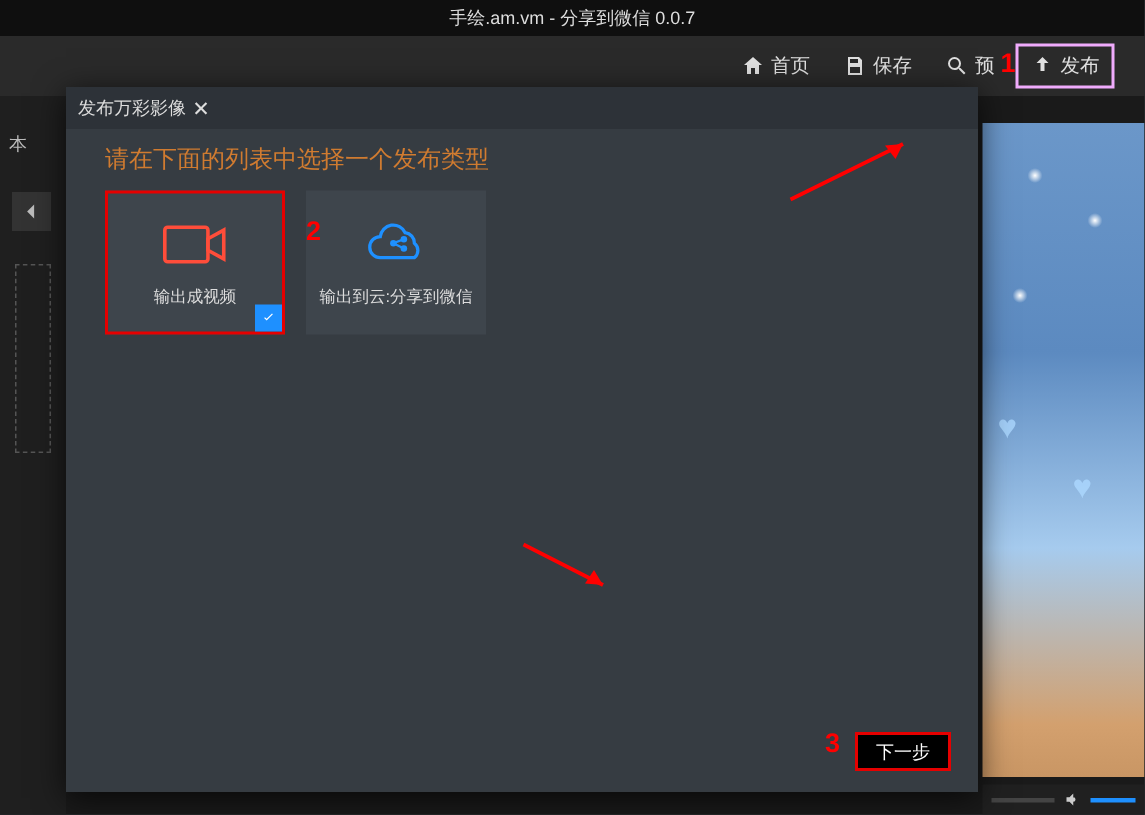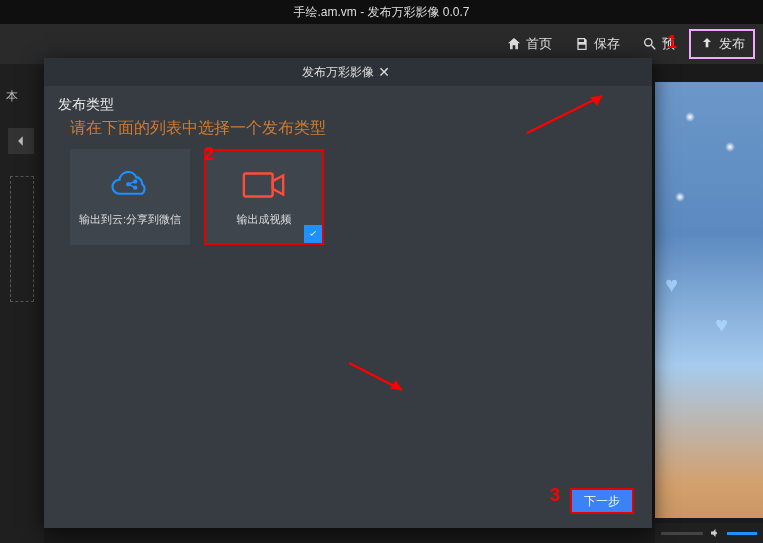--- a/index.html
+++ b/index.html
@@ -19,21 +19,21 @@
     font-size: 12px;
     color: #ddd;
     line-height: 24px;
   }
   .top-toolbar {
     height: 40px;
     background: #2a2a2a;
     display: flex;
     justify-content: flex-end;
     align-items: center;
-    padding-right: 8px;
+    padding-right: 20px;
     gap: 6px;
   }
   .tb-btn {
     display: flex; align-items: center;
     gap: 4px;
     padding: 4px 8px;
     color: #e0e0e0;
     cursor: pointer;
     font-size: 13px;
   }
@@ -109,21 +109,21 @@
     position: absolute;
     top: 58px; left: 44px;
     width: 608px; height: 470px;
     background: #363c42;
     box-shadow: 0 4px 20px rgba(0,0,0,0.7);
     z-index: 20;
   }
   .dlg-titlebar {
     height: 28px;
     background: #2d3238;
-    display: flex; align-items: center; justify-content: center;
+    display: flex; align-items: center; justify-content: flex-start;
     padding: 0 8px;
     font-size: 12px; color: #ddd;
   }
   .dlg-close {
     cursor: pointer; color: #ddd;
     width: 20px; height: 20px;
     display: flex; align-items: center; justify-content: center;
     font-size: 14px;
   }
   .dlg-body { padding: 10px 14px; }
@@ -162,33 +162,33 @@
   .badge-3 {
     position: absolute;
     bottom: 22px; right: 92px;
     color: #ff0000; font-weight: bold; font-size: 18px;
     z-index: 25;
   }
   .next-btn {
     position: absolute;
     bottom: 14px; right: 18px;
     width: 64px; height: 26px;
-    background: #3b82f6;
+    background: #000000;
     color: #fff;
     font-size: 12px;
     display: flex; align-items: center; justify-content: center;
     border: 2px solid #e60000;
     cursor: pointer;
   }
 </style>
 </head>
 <body>
 
 <div class="title-bar">
-  <span>手绘.am.vm - 发布万彩影像 0.0.7</span>
+  <span>手绘.am.vm - 分享到微信 0.0.7</span>
 </div>
 
 <div class="top-toolbar">
   <div class="tb-btn">
     <svg viewBox="0 0 24 24">
         <path d="M12 3l9 8h-3v9h-4v-6H10v6H6v-9H3z"></path>
       </svg>
     <span>首页</span>
   </div>
   <div class="tb-btn">
@@ -242,45 +242,44 @@
 </div>
 
 <div class="dialog">
   <div class="dlg-titlebar">
     <span>发布万彩影像</span>
     <div class="dlg-close">
       <span>✕</span>
     </div>
   </div>
   <div class="dlg-body">
-    <div class="dlg-section-title">发布类型</div>
     <div class="dlg-subtext">请在下面的列表中选择一个发布类型</div>
     <div class="cards">
+      <div class="card selected">
+        <svg width="46" height="34" viewBox="0 0 48 34">
+          <rect x="3" y="5" width="30" height="24" rx="2" fill="none" stroke="#ff4d3a" stroke-width="2.5"></rect>
+          <path d="M33 13l11-6v20l-11-6z" fill="none" stroke="#ff4d3a" stroke-width="2.5"></path>
+        </svg>
+        <div class="card-label">输出成视频</div>
+        <div class="check">
+          <svg viewBox="0 0 24 24">
+              <path d="M9 16l-4-4 1.4-1.4L9 13.2l8.6-8.6L19 6z"></path>
+            </svg>
+        </div>
+      </div>
       <div class="card">
         <svg width="42" height="34" viewBox="0 0 48 36">
           <path fill="none" stroke="#1e90ff" stroke-width="2.5" d="M38 28H12a8 8 0 010-16 10 10 0 0119-3 8 8 0 017 8 7 7 0 010 11z"></path>
           <circle cx="22" cy="17" r="2.5" fill="#1e90ff"></circle>
           <circle cx="30" cy="14" r="2.5" fill="#1e90ff"></circle>
           <circle cx="30" cy="21" r="2.5" fill="#1e90ff"></circle>
           <path stroke="#1e90ff" stroke-width="1.8" d="M22 17l8-3M22 17l8 4"></path>
         </svg>
         <div class="card-label">输出到云:分享到微信</div>
       </div>
-      <div class="card selected">
-        <svg width="46" height="34" viewBox="0 0 48 34">
-          <rect x="3" y="5" width="30" height="24" rx="2" fill="none" stroke="#ff4d3a" stroke-width="2.5"></rect>
-          <path d="M33 13l11-6v20l-11-6z" fill="none" stroke="#ff4d3a" stroke-width="2.5"></path>
-        </svg>
-        <div class="card-label">输出成视频</div>
-        <div class="check">
-          <svg viewBox="0 0 24 24">
-              <path d="M9 16l-4-4 1.4-1.4L9 13.2l8.6-8.6L19 6z"></path>
-            </svg>
-        </div>
-      </div>
     </div>
   </div>
 
   <div class="badge-2">2</div>
 
   <svg class="arrow" style="top:30px; right:40px" width="90" height="50">
     <line x1="5" y1="45" x2="80" y2="8" stroke="#ff0000" stroke-width="2.5"></line>
     <polygon points="80,8 68,9 75,18" fill="#ff0000"></polygon>
   </svg>
 

